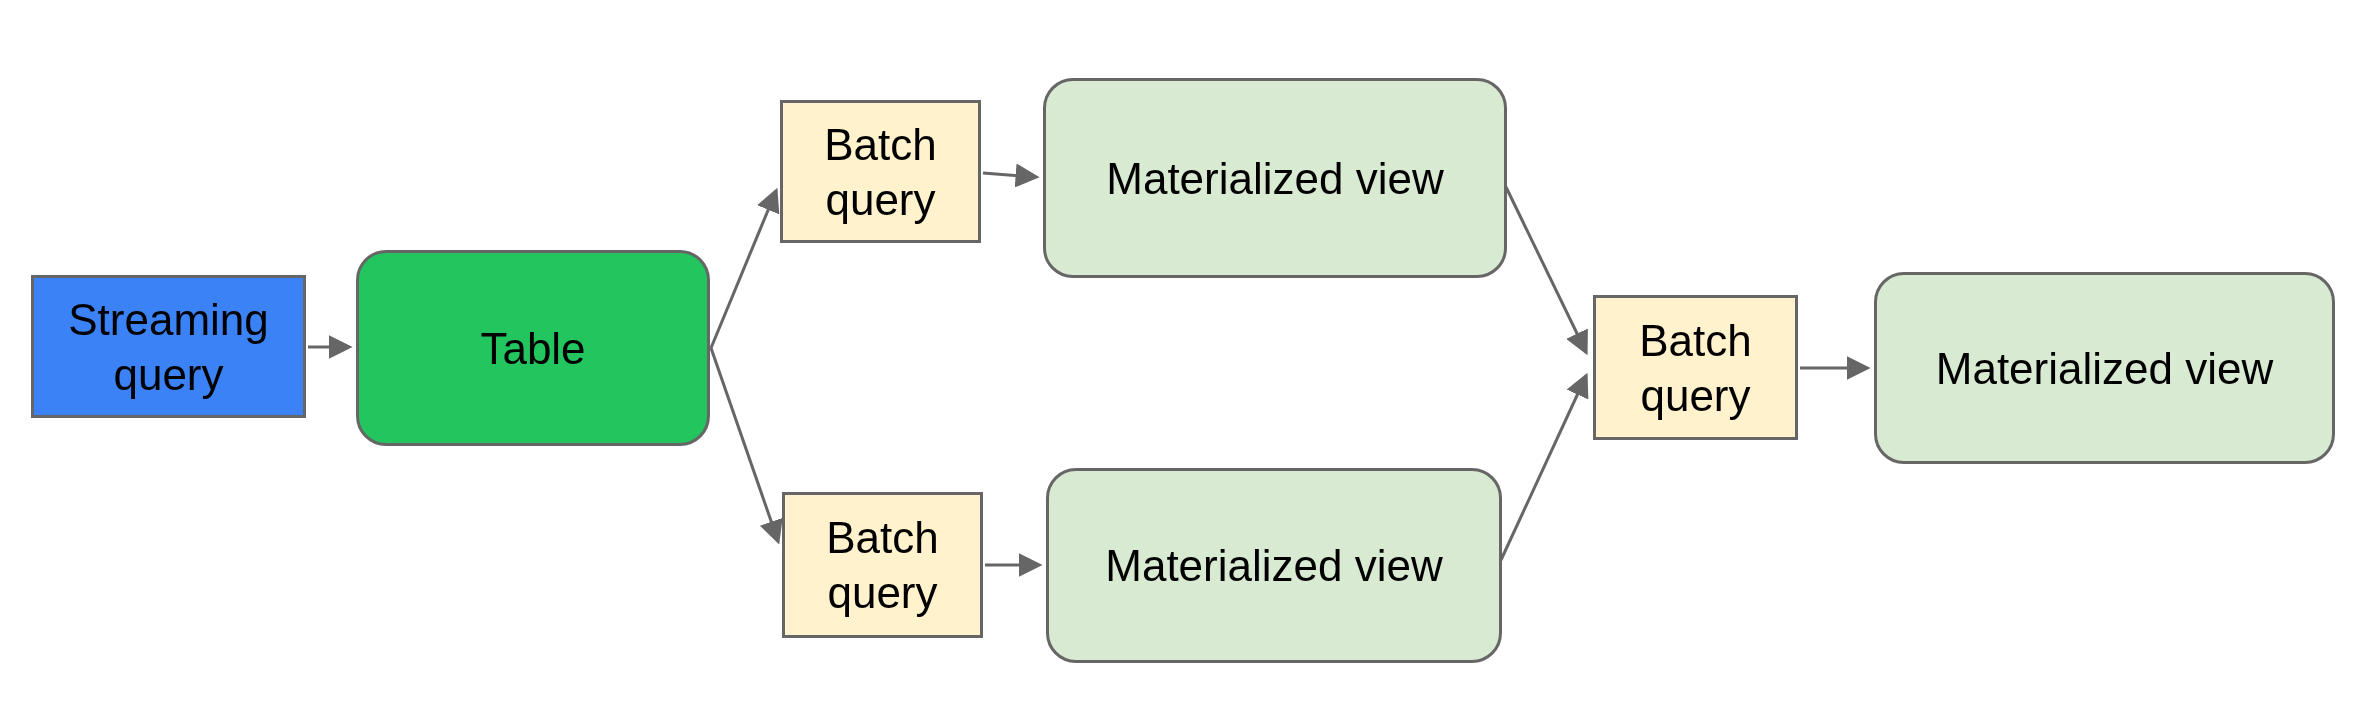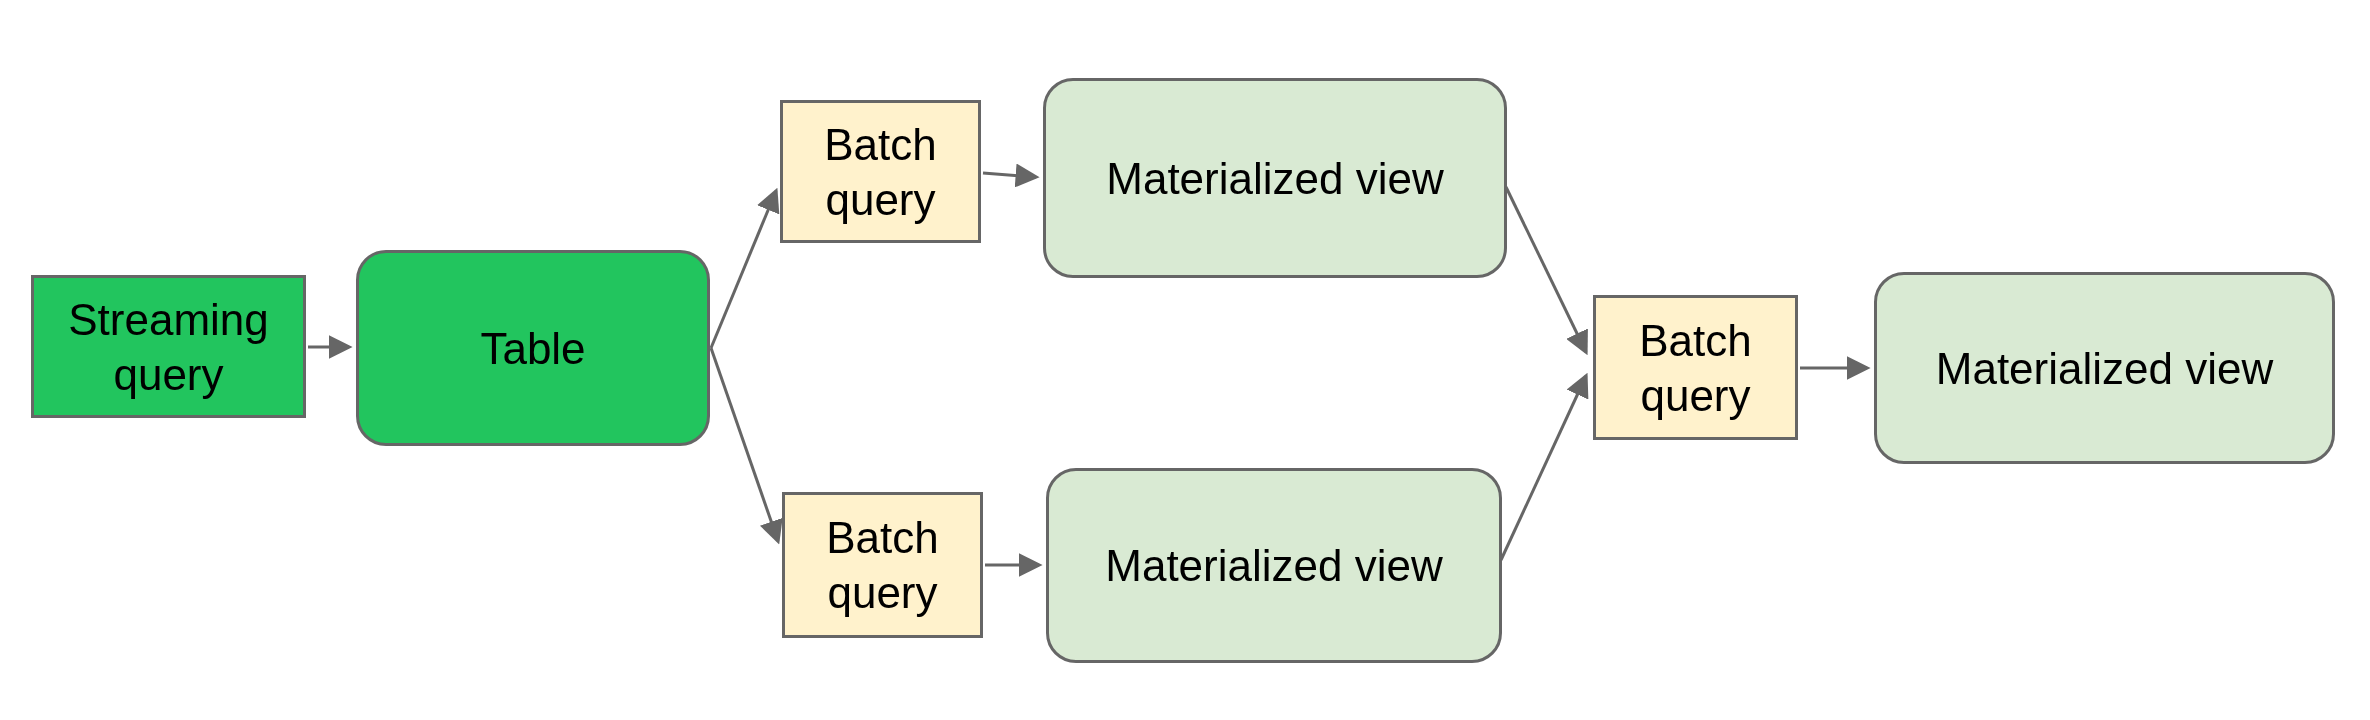--- a/index.html
+++ b/index.html
@@ -61,21 +61,21 @@
       </defs>
       <line x1="308" y1="347" x2="349" y2="347" stroke="#666666" stroke-width="3" marker-end="url(#arrowhead)"></line>
       <line x1="711" y1="348" x2="776" y2="191" stroke="#666666" stroke-width="3" marker-end="url(#arrowhead)"></line>
       <line x1="711" y1="348" x2="778" y2="541" stroke="#666666" stroke-width="3" marker-end="url(#arrowhead)"></line>
       <line x1="983" y1="173" x2="1036" y2="177" stroke="#666666" stroke-width="3" marker-end="url(#arrowhead)"></line>
       <line x1="985" y1="565" x2="1039" y2="565" stroke="#666666" stroke-width="3" marker-end="url(#arrowhead)"></line>
       <line x1="1506" y1="187" x2="1586" y2="352" stroke="#666666" stroke-width="3" marker-end="url(#arrowhead)"></line>
       <line x1="1501" y1="560" x2="1586" y2="376" stroke="#666666" stroke-width="3" marker-end="url(#arrowhead)"></line>
       <line x1="1800" y1="368" x2="1867" y2="368" stroke="#666666" stroke-width="3" marker-end="url(#arrowhead)"></line>
     </svg>
-    <div class="node query" style="left: 31px; top: 275px; width: 275px; height: 143px; background: #22c55e; border-color: rgb(102, 102, 102); color: rgb(0, 0, 0);">
+    <div class="node query" style="left: 31px; top: 275px; width: 275px; height: 143px; background: #3b82f6; border-color: rgb(102, 102, 102); color: rgb(0, 0, 0);">
       <span class="node-label">Streaming query</span>
     </div>
     <div class="node view" style="left: 356px; top: 250px; width: 354px; height: 196px; background: #22c55e; border-color: rgb(102, 102, 102); color: rgb(0, 0, 0);">
       <span class="node-label">Table</span>
     </div>
     <div class="node query" style="left: 780px; top: 100px; width: 201px; height: 143px; background: rgb(255, 242, 204); border-color: rgb(102, 102, 102); color: rgb(0, 0, 0);">
       <span class="node-label">Batch query</span>
     </div>
     <div class="node view" style="left: 1043px; top: 78px; width: 464px; height: 200px; background: rgb(217, 234, 211); border-color: rgb(102, 102, 102); color: rgb(0, 0, 0);">
       <span class="node-label">Materialized view</span>

